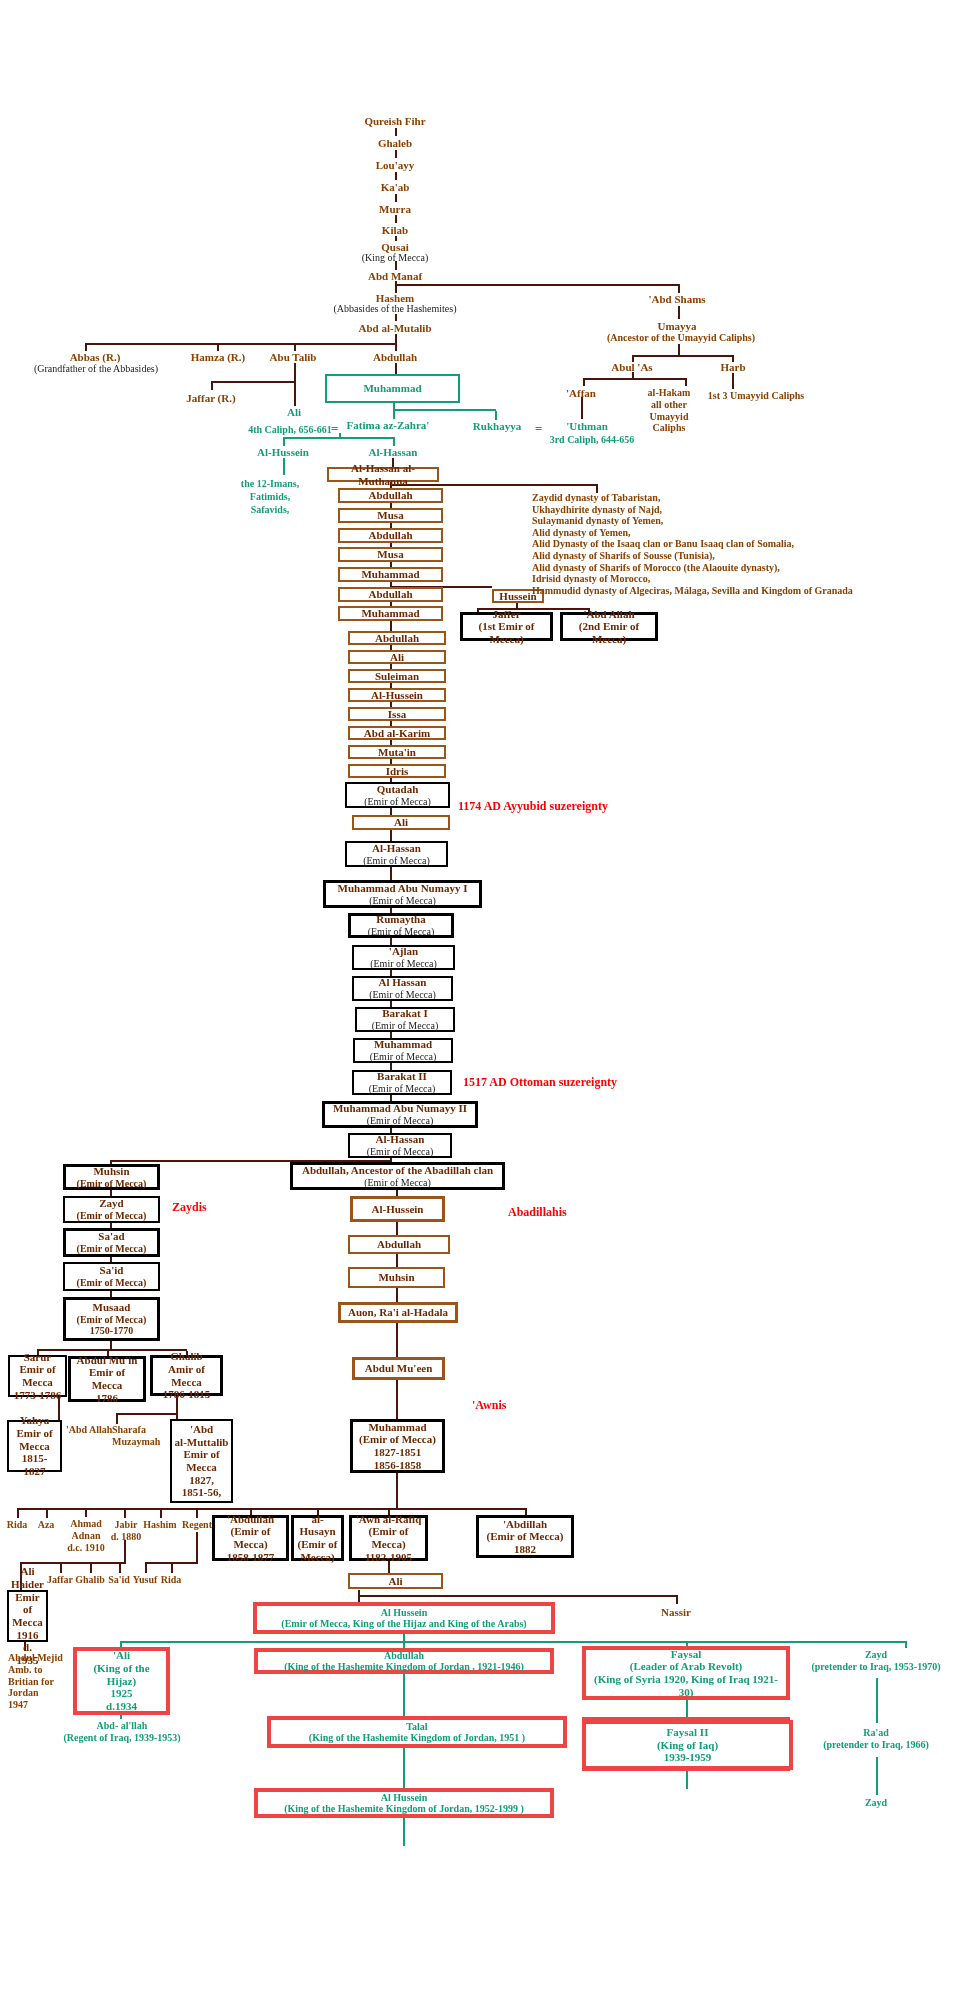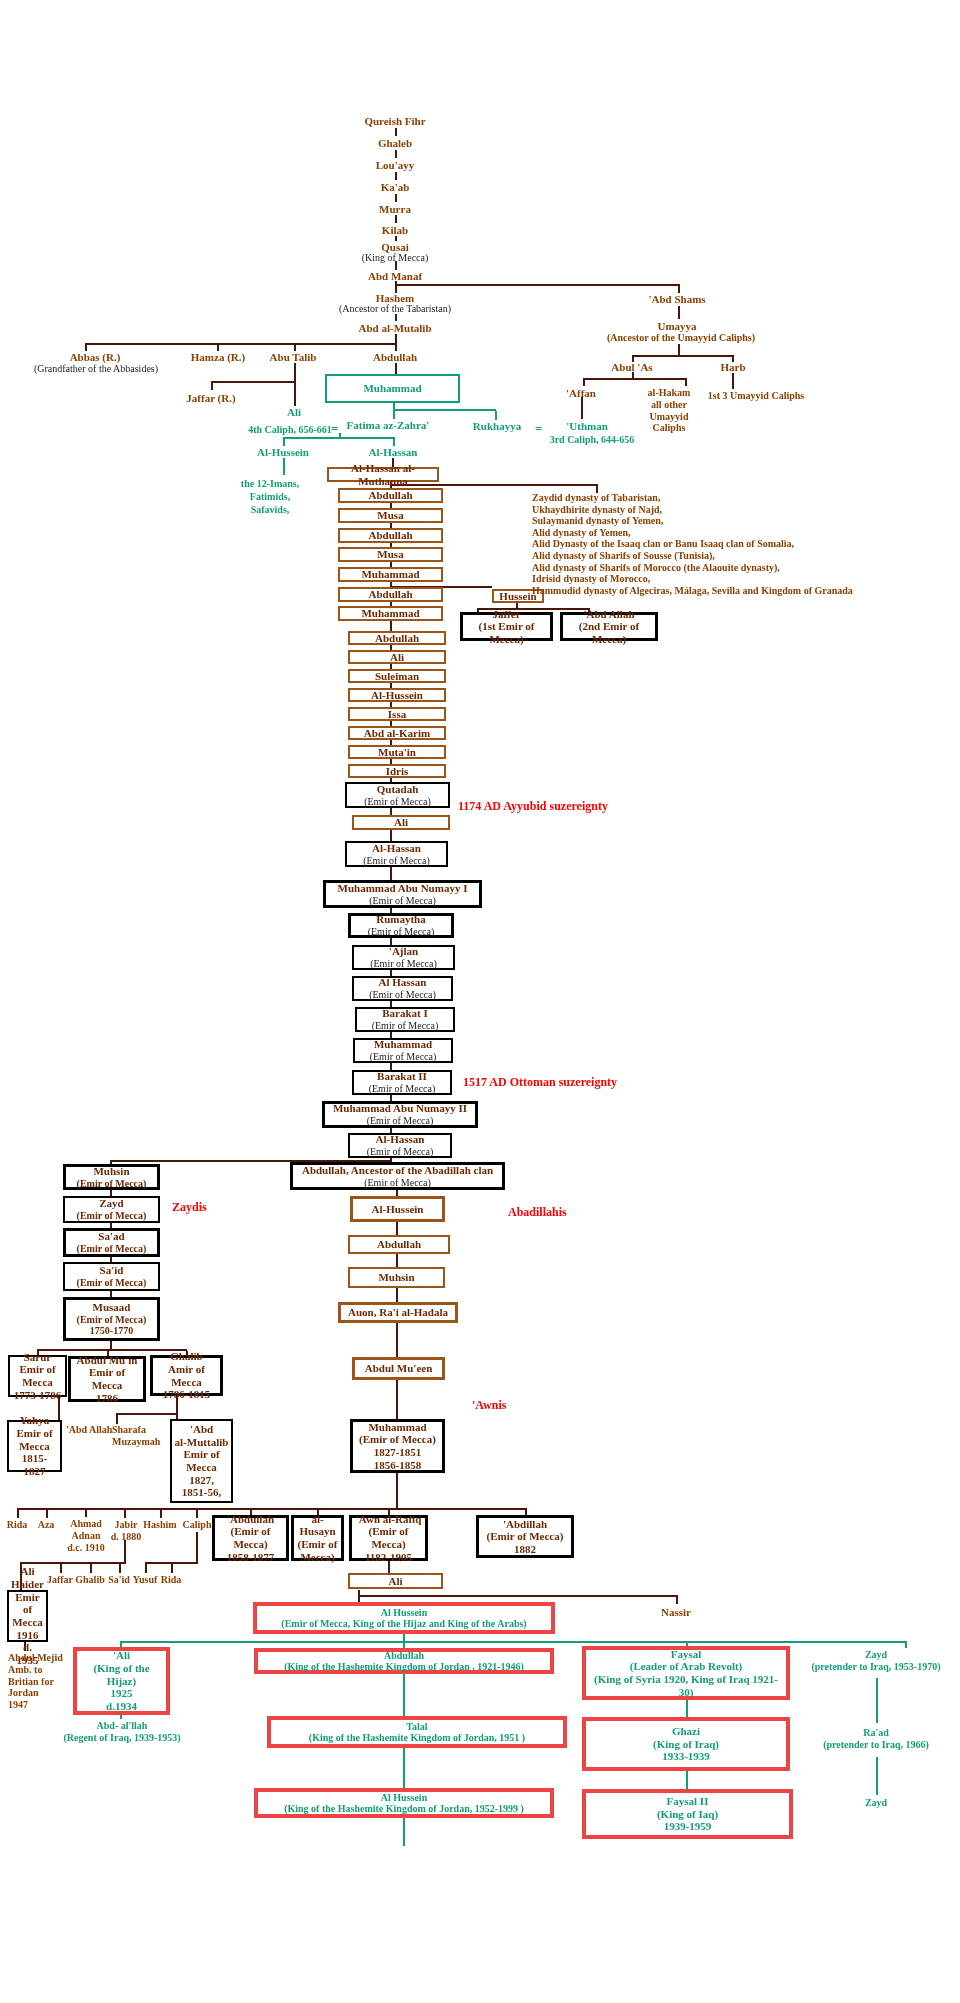--- a/index.html
+++ b/index.html
@@ -41,21 +41,21 @@
   <div class="t c" style="left:395px;top:115px">Qureish Fihr</div>
   <div class="t c" style="left:395px;top:137px">Ghaleb</div>
   <div class="t c" style="left:395px;top:159px">Lou'ayy</div>
   <div class="t c" style="left:395px;top:181px">Ka'ab</div>
   <div class="t c" style="left:395px;top:203px">Murra</div>
   <div class="t c" style="left:395px;top:224px">Kilab</div>
   <div class="t c" style="left:395px;top:241px">Qusai</div>
   <div class="t c blk" style="left:395px;top:252px">(King of Mecca)</div>
   <div class="t c" style="left:395px;top:270px">Abd Manaf</div>
   <div class="t c" style="left:395px;top:292px">Hashem</div>
-  <div class="t c blk" style="left:395px;top:303px">(Ancestor of the Tabaristan)</div>
+  <div class="t c blk" style="left:395px;top:303px">(Abbasides of the Hashemites)</div>
   <div class="t c" style="left:395px;top:322px">Abd al-Mutalib</div>
 
   <div class="t c" style="left:677px;top:293px">'Abd Shams</div>
   <div class="t c" style="left:677px;top:320px">Umayya</div>
   <div class="t c s10" style="left:681px;top:332px">(Ancestor of the Umayyid Caliphs)</div>
   <div class="t c" style="left:632px;top:361px">Abul 'As</div>
   <div class="t c" style="left:733px;top:361px">Harb</div>
   <div class="t c" style="left:581px;top:387px">'Affan</div>
   <div class="t c s10" style="left:669px;top:387px">al-Hakam
 all other
@@ -179,21 +179,21 @@
 1851-56,</div></div>
 
   <div class="t c s10" style="left:17px;top:1519px">Rida</div>
   <div class="t c s10" style="left:46px;top:1519px">Aza</div>
   <div class="t c s10" style="left:86px;top:1518px">Ahmad
 Adnan
 d.c. 1910</div>
   <div class="t c s10" style="left:126px;top:1519px">Jabir
 d. 1880</div>
   <div class="t c s10" style="left:160px;top:1519px">Hashim</div>
-  <div class="t c s10" style="left:197px;top:1519px">Caliph</div>
+  <div class="t c s10" style="left:197px;top:1519px">Regent</div>
   <div class="b k3 la s10" style="left:212px;top:1515px;width:77px;height:46px"><div>'Abdullah
 (Emir of Mecca)
 1858-1877</div></div>
   <div class="b k3 la s10" style="left:291px;top:1515px;width:53px;height:46px"><div>al-Husayn
 (Emir of
 Mecca)</div></div>
   <div class="b k3 la s10" style="left:349px;top:1515px;width:79px;height:46px"><div>'Awn al-Rafiq
 (Emir of Mecca)
 1182-1905</div></div>
   <div class="b k3 la s10" style="left:476px;top:1515px;width:98px;height:43px"><div>'Abdillah
@@ -234,21 +234,21 @@
 (King of the Hashemite Kingdom of Jordan, 1951 )</div></div>
   <div class="b k4 gt" style="left:254px;top:1788px;width:300px;height:30px"><div class="sub2">Al Hussein
 (King of the Hashemite Kingdom of Jordan, 1952-1999 )</div></div>
 
   <div class="b k4 gt s10" style="left:582px;top:1646px;width:208px;height:54px"><div>Faysal
 (Leader of Arab Revolt)
 (King of Syria 1920, King of Iraq 1921-30)</div></div>
   <div class="b k4 gt s10" style="left:582px;top:1717px;width:208px;height:54px"><div>Ghazi
 (King of Iraq)
 1933-1939</div></div>
-  <div class="b k4 gt s10" style="left:582px;top:1789px;width:211px;height:50px"><div>Faysal II
+  <div class="b k4 gt s10" style="left:582px;top:1720px;width:211px;height:50px"><div>Faysal II
 (King of Iaq)
 1939-1959</div></div>
 
   <div class="t c gt s10" style="left:876px;top:1649px;width:160px">Zayd
 (pretender to Iraq, 1953-1970)</div>
   <div class="t c gt s10" style="left:876px;top:1727px;width:150px">Ra'ad
 (pretender to Iraq, 1966)</div>
   <div class="t c gt s10" style="left:876px;top:1797px">Zayd</div>
 
 <div class="ln" style="left: 395px; top: 128px; width: 2px; height: 8px;"></div>

